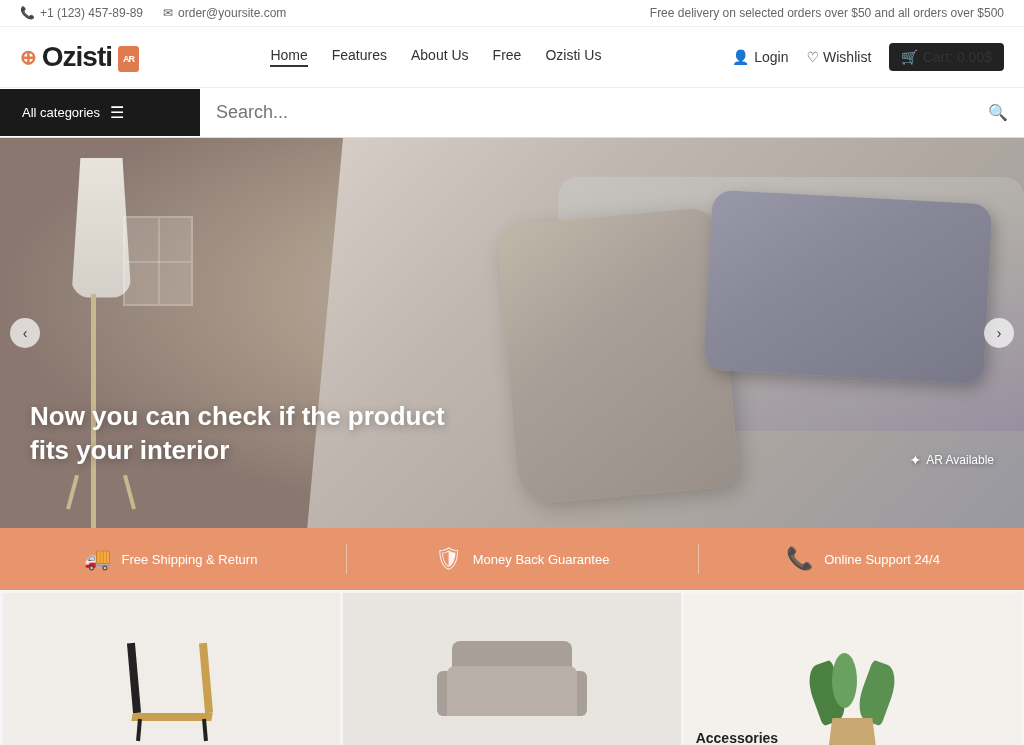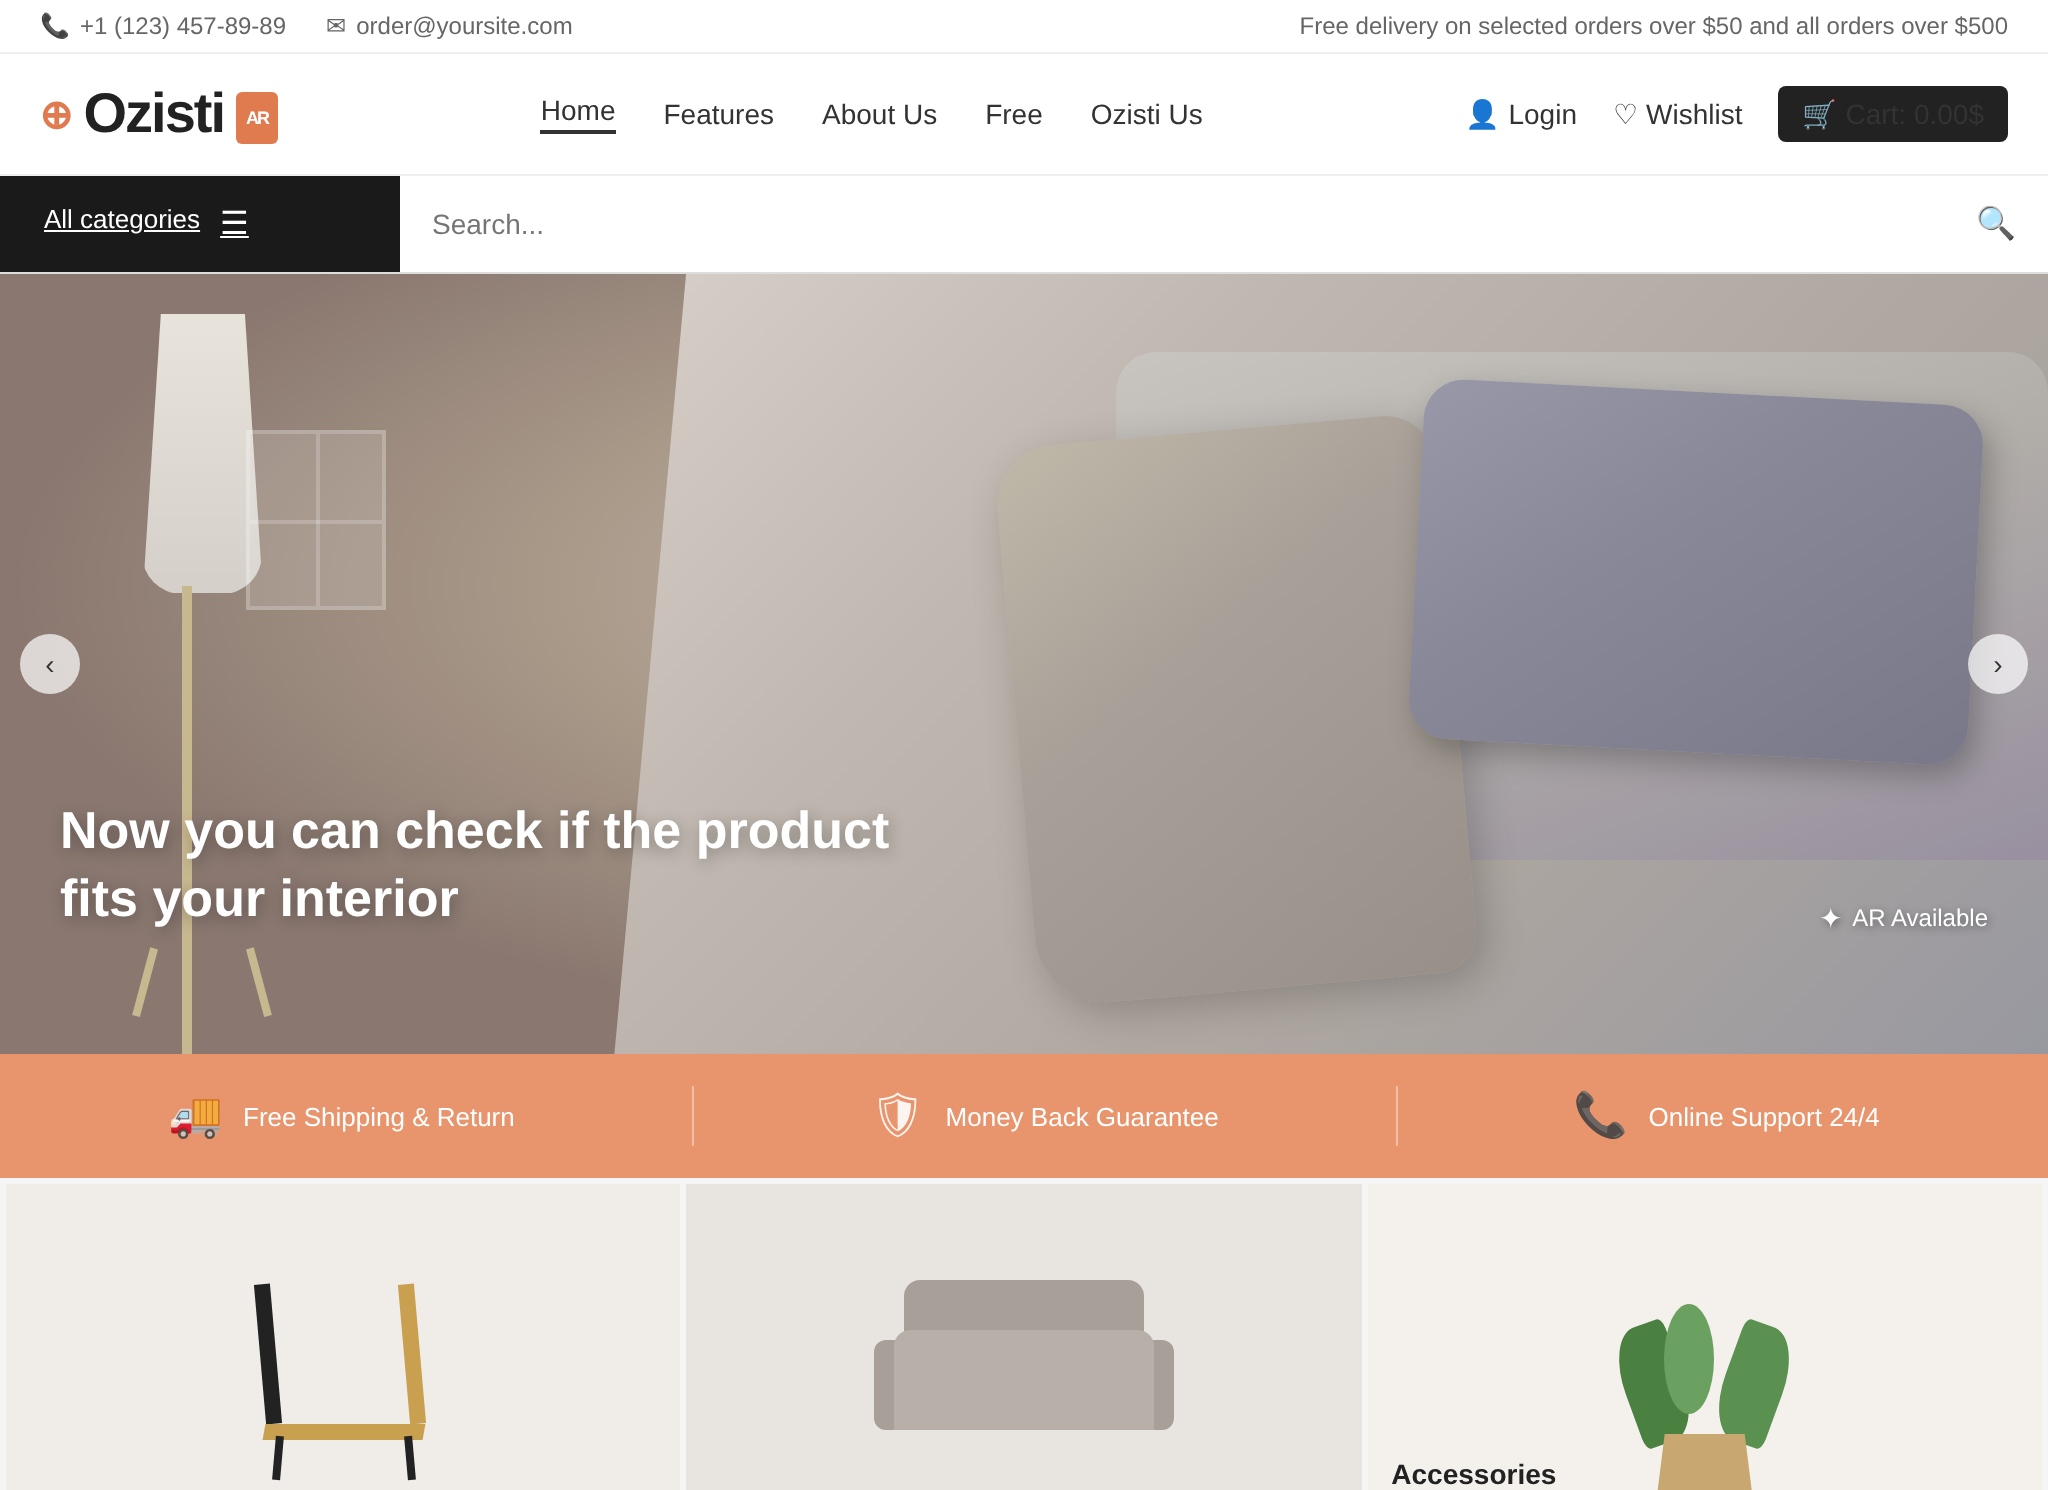--- a/index.html
+++ b/index.html
@@ -47,21 +47,21 @@
       border-radius: 3px;
       margin-left: 2px;
       vertical-align: top;
       margin-top: 4px;
     }
     .logo-icon {
       color: #e07b4f;
       font-size: 20px;
       margin-right: 2px;
     }
-    nav { display: flex; align-items: center; gap: 24px; }
+    nav { display: flex; gap: 24px; }
     nav a {
       text-decoration: none;
       color: #333;
       font-size: 14px;
       font-weight: 500;
     }
     nav a.active { border-bottom: 2px solid #333; padding-bottom: 2px; }
     .nav-right { display: flex; align-items: center; gap: 18px; }
     .nav-right a { text-decoration: none; color: #333; font-size: 14px; display: flex; align-items: center; gap: 4px; }
     .cart-btn {
@@ -83,38 +83,38 @@
       background: #fff;
       border-bottom: 1px solid #ddd;
     }
     .all-categories {
       background: #1a1a1a;
       color: #fff;
       padding: 14px 22px;
       font-size: 13px;
       font-weight: 500;
       display: flex;
+      align-items: center;
       gap: 10px;
       min-width: 200px;
       cursor: pointer;
-      text-decoration: underline;
     }
     .hamburger { font-size: 16px; }
     .search-input-wrapper {
       flex: 1;
       display: flex;
       align-items: center;
       padding: 0 16px;
       position: relative;
     }
     .search-input-wrapper input {
       width: 100%;
       border: none;
       outline: none;
-      font-size: 14px;
+      font-size: 18px;
       color: #999;
       background: transparent;
       padding: 14px 0;
     }
     .search-icon {
       color: #999;
       font-size: 16px;
       cursor: pointer;
       margin-left: auto;
     }

